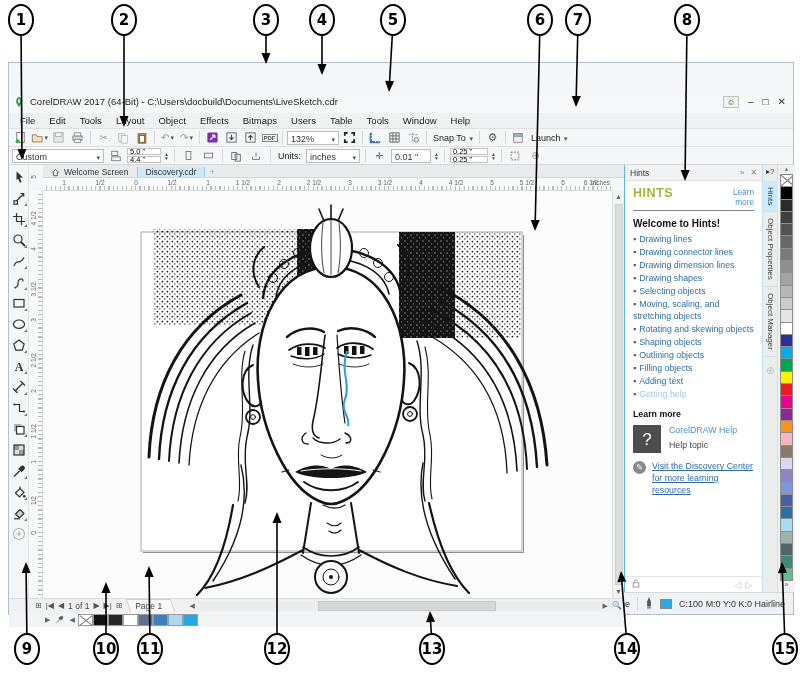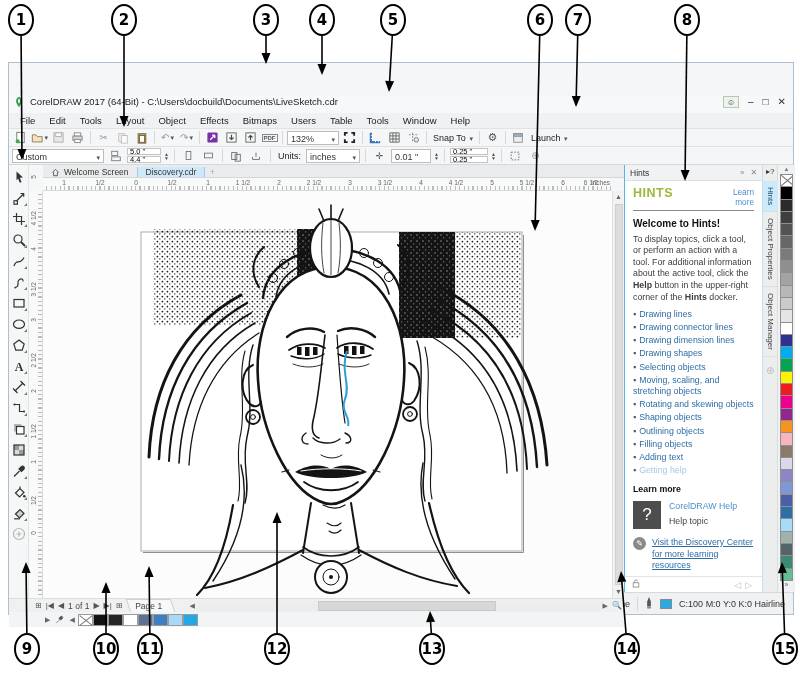--- a/index.html
+++ b/index.html
@@ -676,21 +676,20 @@
               <span>»</span>
               <span>✕</span>
             </span>
           </div>
           <div class="docker-body">
             <div class="hints-hd">
               <span class="hints-logo">HINTS</span>
               <span class="learnmore-top">Learn more</span>
             </div>
             <div class="hints-welcome">Welcome to Hints!</div>
-            <p class="hints-p"><span>To display topics, click a tool, or perform an action with a tool. For additional information about the active tool, click the </span><b>Help</b><span> button in the upper-right corner of the </span><b>Hints</b><span> docker.</span></p>
             <div id="topics">
                 <div class="topic"><span class="blt">▪</span>Drawing lines</div>
                 <div class="topic"><span class="blt">▪</span>Drawing connector lines</div>
                 <div class="topic"><span class="blt">▪</span>Drawing dimension lines</div>
                 <div class="topic"><span class="blt">▪</span>Drawing shapes</div>
                 <div class="topic"><span class="blt">▪</span>Selecting objects</div>
                 <div class="topic"><span class="blt">▪</span>Moving, scaling, and stretching objects</div>
                 <div class="topic"><span class="blt">▪</span>Rotating and skewing objects</div>
                 <div class="topic"><span class="blt">▪</span>Shaping objects</div>
                 <div class="topic"><span class="blt">▪</span>Outlining objects</div>

